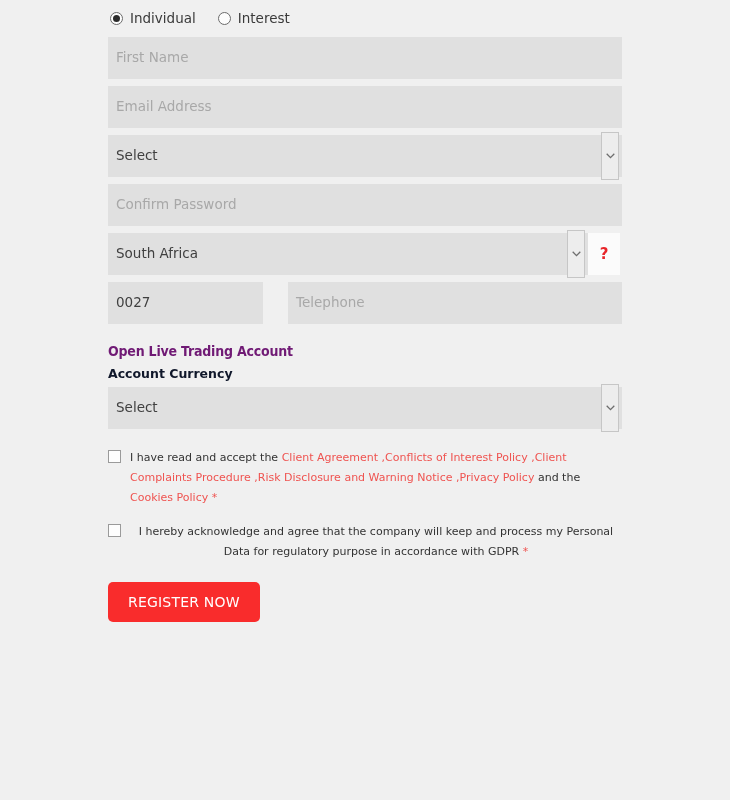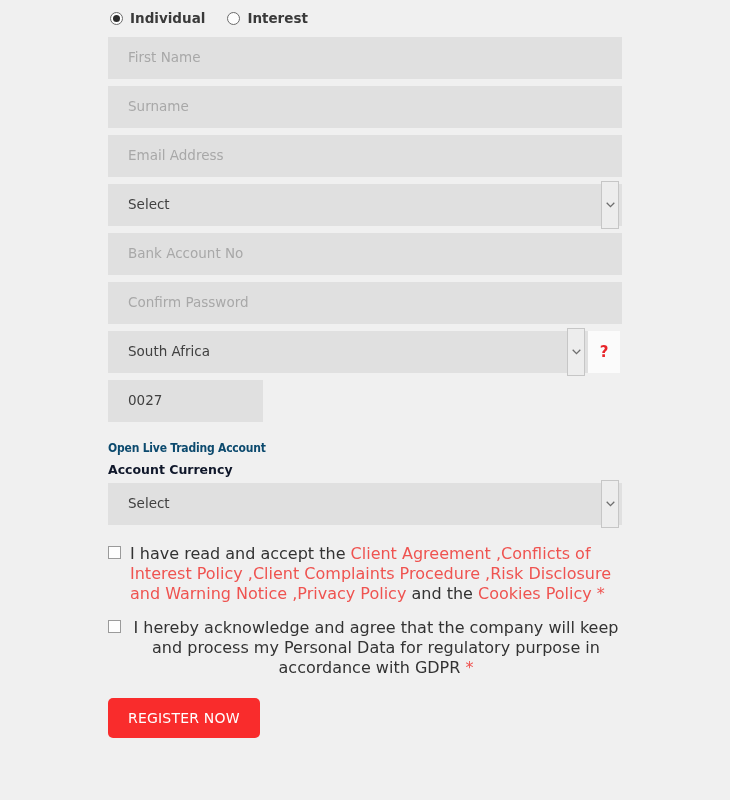--- a/index.html
+++ b/index.html
@@ -30,21 +30,20 @@
   .radio-row {
     display: flex;
     align-items: center;
     height: 37px;
     padding-left: 2px;
   }
   .radio-opt {
     display: flex;
     align-items: center;
     margin-right: 22px;
-    font-weight: bold;
   }
   .radio-mark {
     width: 13px;
     height: 13px;
     border-radius: 50%;
     border: 1px solid #6b6b6b;
     background: #fdfdfd;
     box-sizing: border-box;
     position: relative;
     margin-right: 7px;
@@ -73,21 +72,21 @@
     position: relative;
     height: 42px;
     background: #e0e0e0;
     margin-bottom: 7px;
     box-sizing: border-box;
     display: flex;
     align-items: center;
   }
   .field .txt {
     font-size: 13.5px;
-    padding-left: 20px;
+    padding-left: 8px;
     line-height: 1;
     white-space: nowrap;
     overflow: hidden;
   }
   .txt.placeholder { color: #a8a8a8; }
   .txt.value { color: #404040; }
 
   
   .arrow-box {
     position: absolute;
@@ -145,22 +144,22 @@
   }
   .phone-row .tel {
     flex: 1;
     margin-bottom: 0;
   }
 
   
   .section-title {
     font-family: "DejaVu Sans Condensed", "Liberation Sans Narrow", "Liberation Sans", sans-serif;
     font-weight: bold;
-    font-size: 12px;
-    color: #0c4a6e;
+    font-size: 14px;
+    color: #701a75;
     margin: 19px 0 0 0;
     letter-spacing: -0.2px;
   }
   .sub-label {
     font-size: 12.5px;
     font-weight: bold;
     color: #0f172a;
     margin: 7px 0 6px 0;
   }
   .currency-field { margin-bottom: 0; }
@@ -176,21 +175,21 @@
     width: 13px;
     height: 13px;
     border: 1px solid #9a9a9a;
     background: #fdfdfd;
     box-sizing: border-box;
     flex: none;
     margin-top: 2px;
     margin-right: 9px;
   }
   .consent-text {
-    font-size: 16px;
+    font-size: 11px;
     line-height: 20px;
     color: #333333;
     max-width: 500px;
   }
   .consent-text a {
     color: #ef5350;
     text-decoration: none;
   }
   .sep { color: #ef5350; }
   .req { color: #ef5350; }
@@ -224,41 +223,35 @@
       <div class="radio-opt">
         <span class="radio-mark"></span>
         <span class="radio-label">Interest</span>
       </div>
     </div>
 
     <div class="field">
       <span class="txt placeholder">First Name</span>
     </div>
 
-    <div class="field">
-      <span class="txt placeholder">Surname</span>
-    </div>
 
     <div class="field">
       <span class="txt placeholder">Email Address</span>
     </div>
 
     <div class="field">
       <span class="txt value">Select</span>
       <span class="arrow-box">
         <svg width="9" height="6" viewBox="0 0 9 6">
             <path d="M0.7 0.8 L4.5 4.6 L8.3 0.8" fill="none" stroke="#6e6e6e" stroke-width="1.3"></path>
           </svg>
       </span>
     </div>
 
 
-    <div class="field">
-      <span class="txt placeholder">Bank Account No</span>
-    </div>
 
 
     <div class="field">
       <span class="txt placeholder">Confirm Password</span>
     </div>
 
     <div class="country-row">
       <div class="field">
         <span class="txt value">South Africa</span>
         <span class="arrow-box">
@@ -269,20 +262,23 @@
       </div>
       <div class="help-btn">
         <span class="help-q">?</span>
       </div>
     </div>
 
     <div class="phone-row">
       <div class="field code">
         <span class="txt value">0027</span>
       </div>
+      <div class="field tel">
+        <span class="txt placeholder">Telephone</span>
+      </div>
     </div>
 
     <h2 class="section-title">Open Live Trading Account</h2>
     <div class="sub-label">Account Currency</div>
 
     <div class="field currency-field">
       <span class="txt value">Select</span>
       <span class="arrow-box">
         <svg width="9" height="6" viewBox="0 0 9 6">
             <path d="M0.7 0.8 L4.5 4.6 L8.3 0.8" fill="none" stroke="#6e6e6e" stroke-width="1.3"></path>

